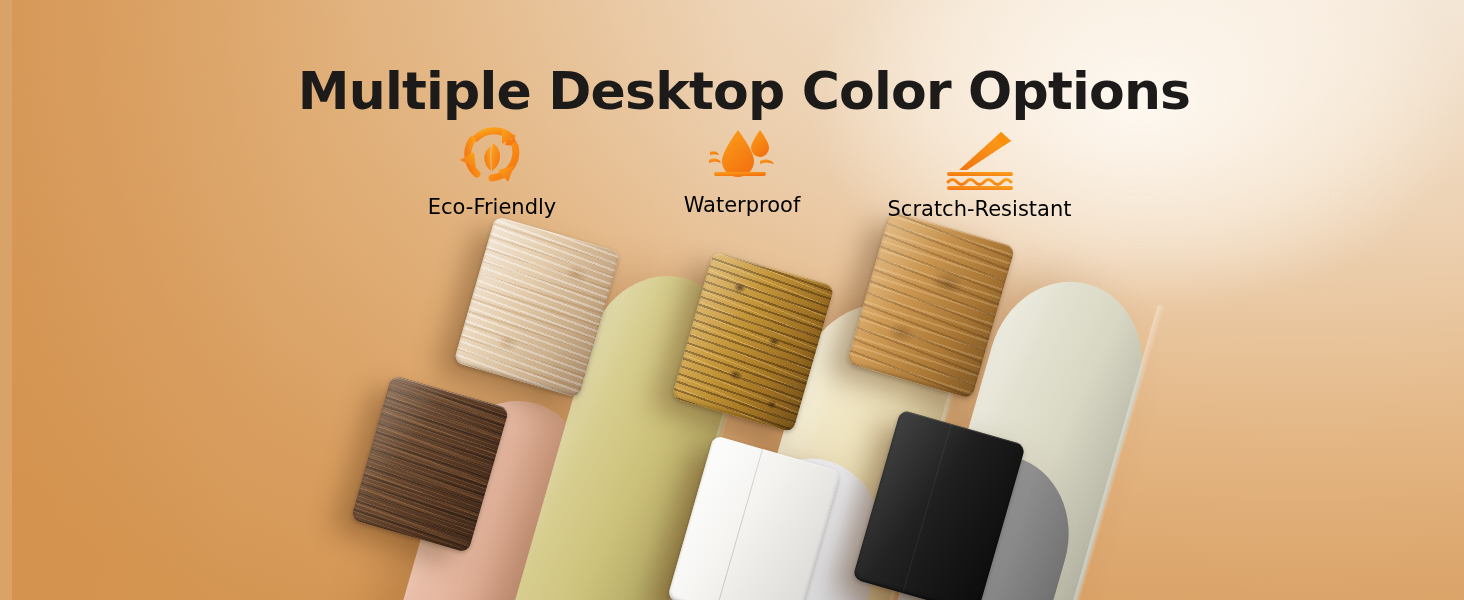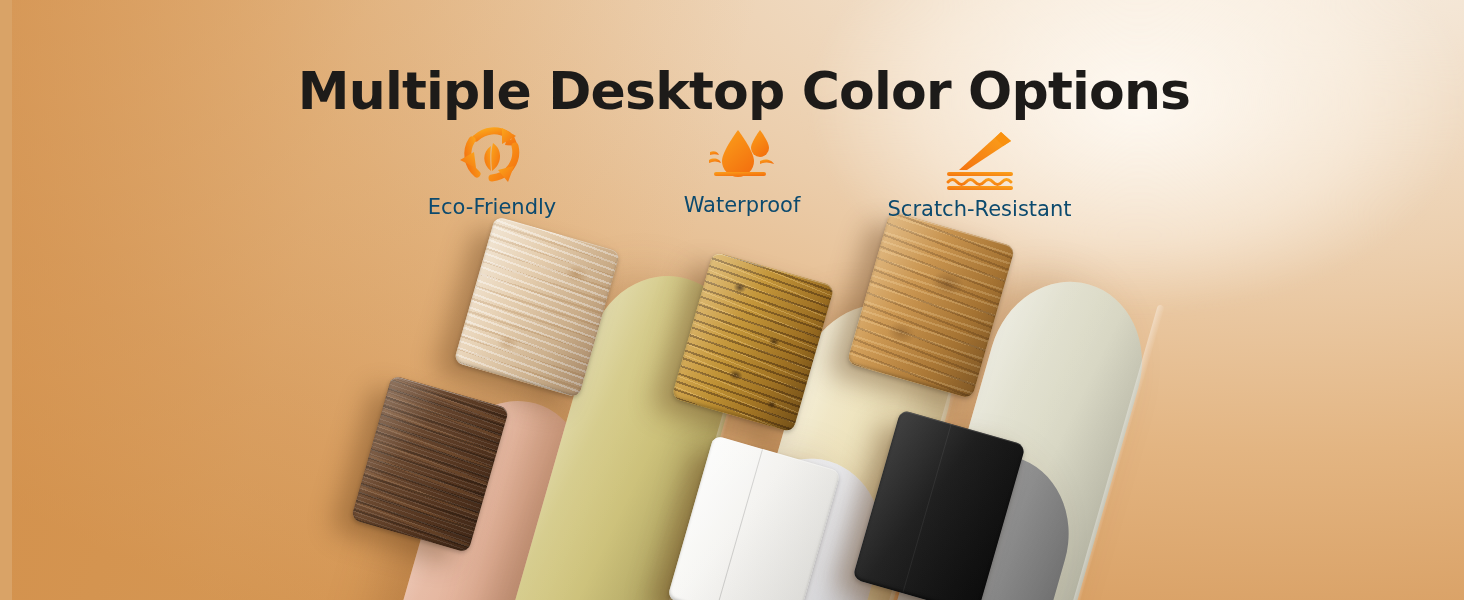--- a/index.html
+++ b/index.html
@@ -77,21 +77,21 @@
     color:#1d1b19;
     font-family:"DejaVu Sans","Liberation Sans",sans-serif;
   }
   .features{
     position:absolute;left:380px;top:124px;width:700px;height:110px;
   }
   .feature{position:absolute;text-align:center;}
   .feature .ic{height:62px;display:flex;align-items:flex-end;justify-content:center;}
   .feature .lbl{
     margin-top:6px;
-    font-size:21px;line-height:26px;color:#0c4a6e;font-weight:400;
+    font-size:21px;line-height:26px;color:#000000;font-weight:400;
     font-family:"DejaVu Sans","Liberation Sans",sans-serif;
     white-space:nowrap;
   }
   #f-eco{left:-20px;top:2px;width:240px;}
   #f-water{left:240px;top:0px;width:220px;}
   #f-scratch{left:455px;top:4px;width:265px;}
 </style>
 </head>
 <body>
 

